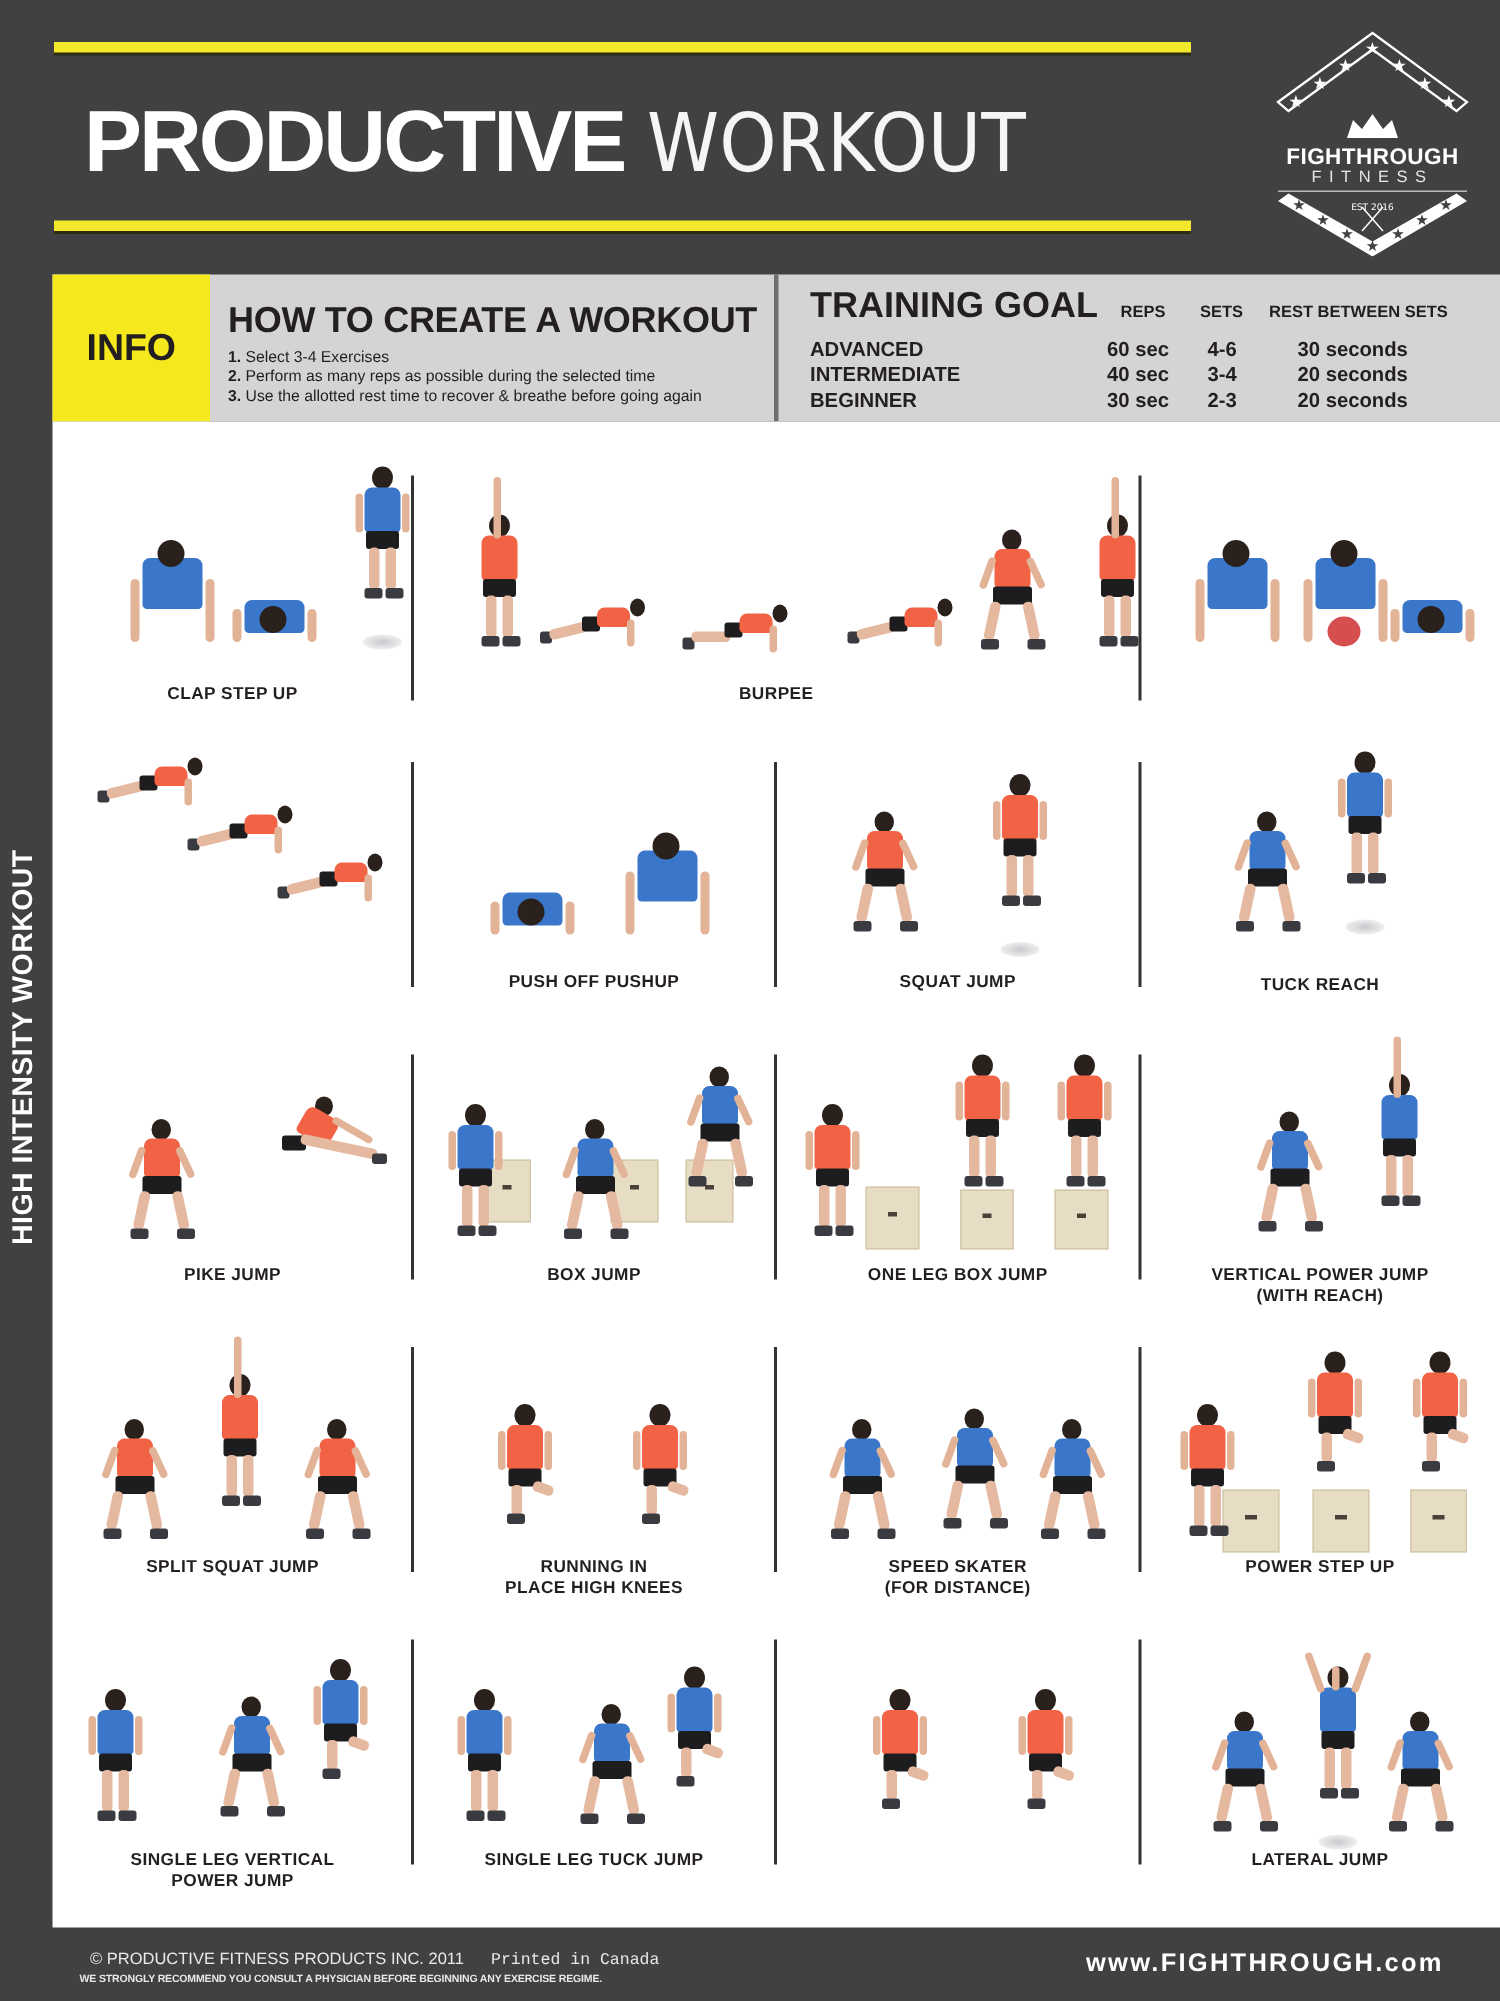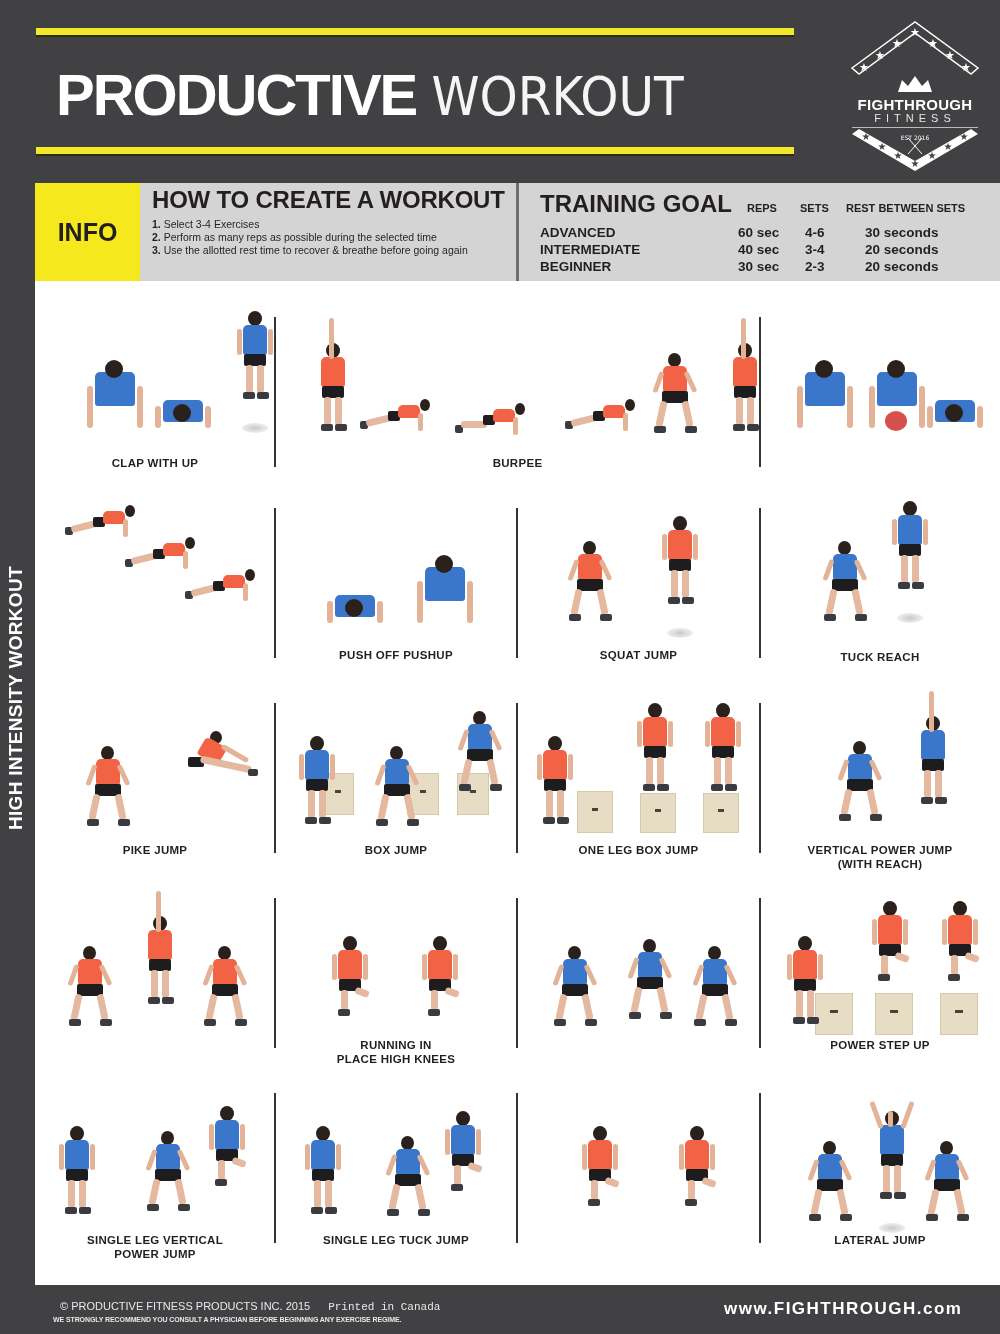--- a/index.html
+++ b/index.html
@@ -15,21 +15,21 @@
   .title .thin { font-weight: 400; font-family: "DejaVu Sans", sans-serif; font-size: 54px; letter-spacing: 0px; -webkit-text-stroke: 0; color: #fff; opacity: 0.95; font-stretch: condensed; }
 
   .logo { position: absolute; left: 840px; top: 16px; width: 150px; height: 155px; }
   .logo .brand { position: absolute; left: 0; top: 80px; width: 150px; text-align: center; font-weight: 700; color: #fff; font-size: 15px; letter-spacing: 0.3px; }
   .logo .sub { position: absolute; left: 0; top: 96px; width: 150px; text-align: center; color: #e6e6e6; font-size: 11px; letter-spacing: 5px; }
   .logo .rule { position: absolute; left: 12px; top: 111px; width: 126px; height: 1px; background: #bbb; }
 
   
   .banner { position: absolute; left: 35px; top: 183px; width: 965px; height: 98px; background: #d5d4d5; }
   .info-box { position: absolute; left: 0; top: 0; width: 105px; height: 98px; background: #f5e81d; display: flex; align-items: center; justify-content: center; font-weight: 700; font-size: 25px; color: #231f20; }
-  .how { position: absolute; left: 117px; top: 3px; }
+  .how { position: absolute; left: 117px; top: 17px; }
   .how h2 { font-size: 24px; font-weight: 700; color: #231f20; letter-spacing: -0.2px; }
   .how ol { list-style: none; margin-top: 4px; }
   .how li { font-size: 10.5px; color: #231f20; line-height: 13px; }
   .how li b { font-weight: 700; }
   .vsep { position: absolute; left: 481px; top: 0; width: 3px; height: 98px; background: #6f6f71; }
   .goal { position: absolute; left: 505px; top: 7px; width: 455px; }
   .goal h2 { position: absolute; left: 0; top: 0; font-size: 24px; font-weight: 700; color: #231f20; white-space: nowrap; }
   .goal .hdr { position: absolute; top: 12px; font-size: 11px; font-weight: 700; color: #231f20; white-space: nowrap; }
   .goal .row { position: absolute; left: 0; width: 455px; height: 16px; font-size: 13.5px; font-weight: 700; color: #231f20; }
   .goal .row span { position: absolute; white-space: nowrap; }
@@ -165,21 +165,21 @@
 
   <div class="divider" style="left:239px; top:617px; height:150px;"></div>
   <div class="divider" style="left:481px; top:617px; height:150px;"></div>
   <div class="divider" style="left:724px; top:617px; height:150px;"></div>
 
   <div class="divider" style="left:239px; top:812px; height:150px;"></div>
   <div class="divider" style="left:481px; top:812px; height:150px;"></div>
   <div class="divider" style="left:724px; top:812px; height:150px;"></div>
 
   <div class="cell" style="left:0; top:30px; width:240px; height:165px;">
-    <div class="label" style="top:145px">CLAP WITH UP</div>
+    <div class="label" style="top:145px">CLAP STEP UP</div>
   </div>
   <div class="cell" style="left:240px; top:30px; width:485px; height:165px;">
     <div class="label" style="top:145px">BURPEE</div>
   </div>
 
   <div class="cell" style="left:240px; top:225px; width:242px; height:165px;">
     <div class="label" style="top:142px">PUSH OFF PUSHUP</div>
   </div>
   <div class="cell" style="left:482px; top:225px; width:243px; height:165px;">
     <div class="label" style="top:142px">SQUAT JUMP</div>
@@ -195,23 +195,30 @@
     <div class="label" style="top:142px">BOX JUMP</div>
   </div>
   <div class="cell" style="left:482px; top:420px; width:243px; height:170px;">
     <div class="label" style="top:142px">ONE LEG BOX JUMP</div>
   </div>
   <div class="cell" style="left:725px; top:420px; width:240px; height:170px;">
     <div class="label" style="top:142px">VERTICAL POWER JUMP</div>
     <div class="label" style="top:156px">(WITH REACH)</div>
   </div>
 
+  <div class="cell" style="left:0; top:615px; width:240px; height:170px;">
+    <div class="label" style="top:142px">SPLIT SQUAT JUMP</div>
+  </div>
   <div class="cell" style="left:240px; top:615px; width:242px; height:170px;">
     <div class="label" style="top:142px">RUNNING IN</div>
     <div class="label" style="top:156px">PLACE HIGH KNEES</div>
+  </div>
+  <div class="cell" style="left:482px; top:615px; width:243px; height:170px;">
+    <div class="label" style="top:142px">SPEED SKATER</div>
+    <div class="label" style="top:156px">(FOR DISTANCE)</div>
   </div>
   <div class="cell" style="left:725px; top:615px; width:240px; height:170px;">
     <div class="label" style="top:142px">POWER STEP UP</div>
   </div>
 
   <div class="cell" style="left:0; top:810px; width:240px; height:175px;">
     <div class="label" style="top:142px">SINGLE LEG VERTICAL</div>
     <div class="label" style="top:156px">POWER JUMP</div>
   </div>
   <div class="cell" style="left:240px; top:810px; width:242px; height:175px;">
@@ -746,16 +753,16 @@
         <div class="arm" style="left:38px;top:18px;width:5px;height:22px;transform:rotate(-25deg)"></div>
         <div class="shorts" style="left:12px;top:38px;width:26px;height:12px"></div>
         <div class="leg" style="left:8px;top:48px;width:7px;height:26px;transform:rotate(12deg)"></div>
         <div class="leg" style="left:34px;top:48px;width:7px;height:26px;transform:rotate(-12deg)"></div>
         <div class="shoe" style="left:4px;top:73px;width:12px;height:7px"></div>
         <div class="shoe" style="left:35px;top:73px;width:12px;height:7px"></div>
     </div>
   </div>
 
 <div class="footer-copy">
-  <span>© PRODUCTIVE FITNESS PRODUCTS INC. 2015</span><span class="printed">Printed in Canada</span>
+  <span>© PRODUCTIVE FITNESS PRODUCTS INC. 2011</span><span class="printed">Printed in Canada</span>
 </div>
 <div class="footer-warn">WE STRONGLY RECOMMEND YOU CONSULT A PHYSICIAN BEFORE BEGINNING ANY EXERCISE REGIME.</div>
 <div class="footer-url">www.FIGHTHROUGH.com</div>
 
 </body></html>

